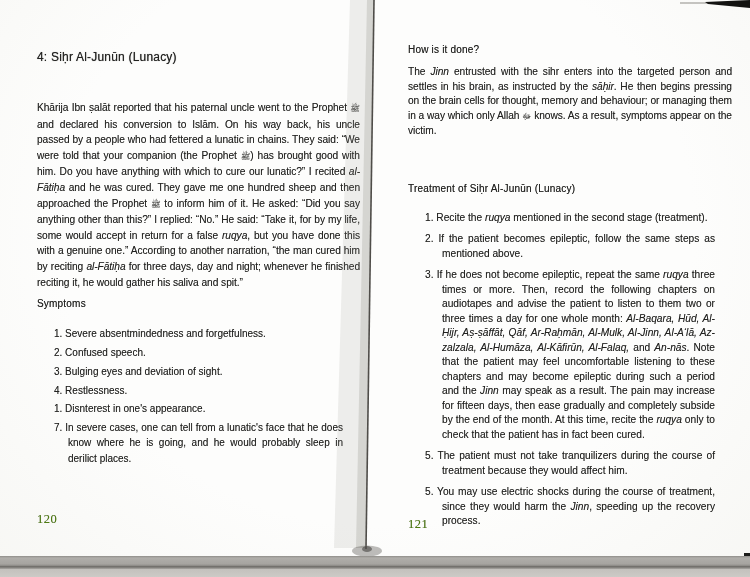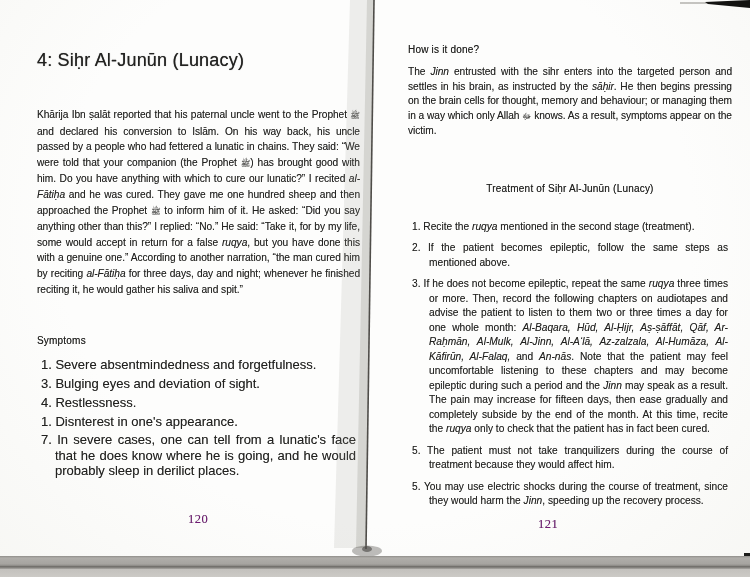--- a/index.html
+++ b/index.html
@@ -8,48 +8,48 @@
     background:radial-gradient(ellipse at 50% 40%, #fdfdfc 60%, #f7f7f4 100%);
     font-family:"Liberation Sans","DejaVu Sans",sans-serif;
     color:#222220;
   }
   .spread{position:absolute;inset:0;}
   .page{position:absolute;}
   .page.left{left:37px;top:50px;width:323px;}
   .page.right{left:408px;top:44px;width:324px;}
   .soft{text-shadow:0 0 0.6px rgba(45,45,42,0.45);}
   .title{
-    font-size:18px;font-weight:400;margin:0 0 16px 0;letter-spacing:0.2px;
+    font-size:12px;font-weight:400;margin:0 0 16px 0;letter-spacing:0.2px;
     text-shadow:0 0 0.7px rgba(30,30,28,0.7);
   }
   .h2{
     font-size:10px;font-weight:400;margin:0 0 10px 0;letter-spacing:0.2px;
     text-shadow:0 0 0.6px rgba(30,30,28,0.6);
   }
-  .symptoms-h{margin-top:38px;margin-bottom:11px;}
-  .treat-h{margin-top:44px;margin-bottom:26px;text-align:center;}
+  .symptoms-h{margin-top:8px;margin-bottom:11px;}
+  .treat-h{margin-top:44px;margin-bottom:13px;}
   .body{font-size:10.2px;letter-spacing:-0.05px;text-align:justify;margin:0;}
   .lbody{line-height:15.6px;margin-top:36px;}
   .rbody{line-height:14.5px;}
-  .list{margin:4px;}
+  .list{margin:17px;}
   .li-left{
-    font-size:13px;line-height:15.3px;margin-bottom:3.5px;
+    font-size:10px;line-height:15.3px;margin-bottom:3.5px;
     padding-left:14px;text-indent:-14px;text-align:justify;
     text-shadow:0 0 0.6px rgba(45,45,42,0.45);
   }
   .li-right{
     font-size:10.2px;line-height:14.5px;margin-bottom:7px;
     padding-left:17px;text-indent:-17px;text-align:justify;
     text-shadow:0 0 0.6px rgba(45,45,42,0.45);
   }
   .hon{font-size:8px;letter-spacing:-0.5px;}
   .pagenum{
-    position:absolute;text-align:center;
+    position:absolute;text-align:left;
     font-family:"Liberation Serif","DejaVu Serif",serif;
-    font-size:12.5px;letter-spacing:0.5px;color:#701a75;
+    font-size:12.5px;letter-spacing:0.5px;color:#4d7c0f;
     text-shadow:0 0 0.5px rgba(45,45,42,0.5);
   }
   .pn-left{left:37px;width:322px;top:512px;}
   .pn-right{left:408px;width:280px;top:517px;}
   .artifacts{position:absolute;left:0;top:0;width:750px;height:577px;pointer-events:none;}
   .bottom-band{
     position:absolute;left:0;top:556px;width:750px;height:21px;
     background:linear-gradient(to bottom,
       #8f8d89 0px,#b0aeaa 2px,#a6a4a0 8px,#908e8a 9.5px,
       #73716d 10.5px,#8b8985 12px,#c3c1bd 13.5px,#cccac6 21px);
@@ -59,20 +59,21 @@
 <body>
 
 <div class="spread">
 
   <div class="page left">
     <h1 class="title">4: Siḥr Al-Junūn (Lunacy)</h1>
     <p class="body lbody soft">Khārija Ibn ṣalāt reported that his paternal uncle went to the Prophet <span class="hon">ﷺ</span> and declared his conversion to Islām.  On his way back, his uncle passed by a people who had fettered a lunatic in chains.  They said: “We were told that your companion (the Prophet <span class="hon">ﷺ</span>) has brought good with him.  Do you have anything with which to cure our lunatic?”  I recited <i>al-Fātiḥa</i> and he was cured.  They gave me one hundred sheep and then approached the Prophet <span class="hon">ﷺ</span> to inform him of it.  He asked: “Did you say anything other than this?” I replied: “No.” He said: “Take it, for by my life, some would accept in return for a false <i>ruqya</i>, but you have done this with a genuine one.”  According to another narration, “the man cured him by reciting <i>al-Fātiḥa</i> for three days, day and night; whenever he finished reciting it, he would gather his saliva and spit.”</p>
     <h2 class="h2 symptoms-h">Symptoms</h2>
     <div class="list">
         <div class="li-left">1. Severe absentmindedness and forgetfulness.</div>
+        <div class="li-left">2. Confused speech.</div>
         <div class="li-left">3. Bulging eyes and deviation of sight.</div>
         <div class="li-left">4. Restlessness.</div>
         <div class="li-left">1. Disnterest in one's appearance.</div>
         <div class="li-left">7. In severe cases, one can tell from a lunatic's face that he does know where he is going, and he would probably sleep in derilict places.</div>
       </div>
   </div>
   <div class="pagenum pn-left">120</div>
 
   <div class="page right">
     <h2 class="h2">How is it done?</h2>

